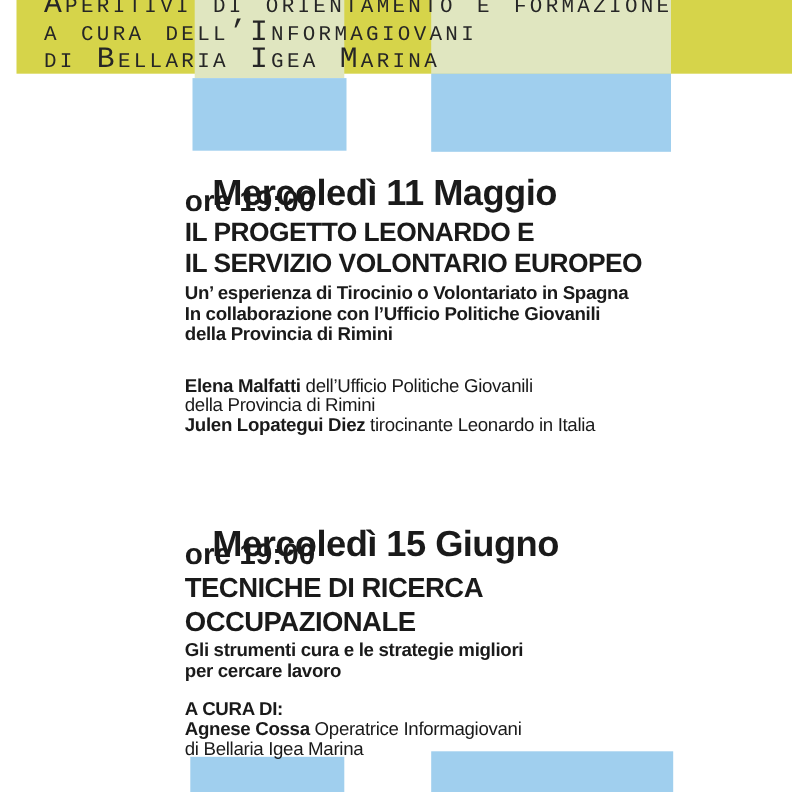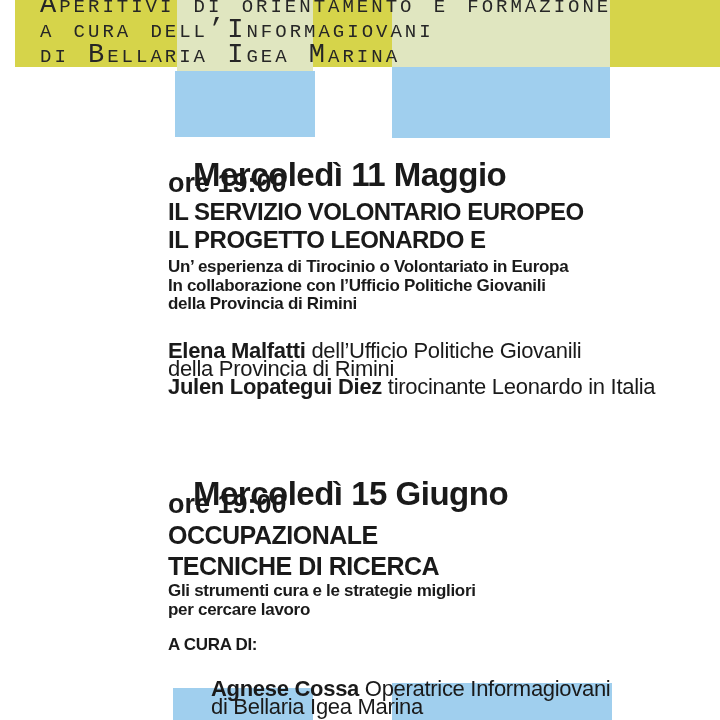--- a/index.html
+++ b/index.html
@@ -36,34 +36,34 @@
 
   .txt { position: absolute; left: 168px; white-space: nowrap; }
 
   .date  { font-size: 33px; font-weight: bold; letter-spacing: -0.5px; line-height: 1; margin-left: 25px; }
   .time  { font-size: 27px; font-weight: bold; line-height: 1; }
   .etitle { font-size: 24px; font-weight: bold; letter-spacing: -0.5px; }
   .etitle1 { top: 198px; line-height: 28px; }
   .etitle2 { top: 520px; line-height: 31px; font-size: 25px; }
   .desc  { font-size: 17px; font-weight: bold; line-height: 18.5px; letter-spacing: -0.3px; }
   .shead { font-size: 17px; font-weight: bold; line-height: 18px; letter-spacing: -0.3px; }
-  .slines { font-size: 22px; line-height: 18px; letter-spacing: -0.3px; }
+  .slines { font-size: 17px; line-height: 18px; letter-spacing: -0.3px; }
   .slines b { font-weight: bold; }
 
   .d1 { top: 136px; }
   .t1 { top: 170px; }
   .de1 { top: 258px; }
   .sh1 { top: 324px; }
   .sl1 { top: 342px; }
 
   .d2 { top: 455px; }
   .t2 { top: 491px; }
   .de2 { top: 582px; }
   .sh2 { top: 636px; }
-  .sl2 { top: 680px; margin-left: 43px; }
+  .sl2 { top: 654px; }
 </style>
 </head>
 <body>
 
 <div class="poster">
 
   <div class="tile band"></div>
   <div class="tile pale1"></div>
   <div class="tile pale2"></div>
   <div class="tile blue-tl"></div>
@@ -73,39 +73,39 @@
 
   <div class="banner-text">
     <div>Aperitivi di orientamento e formazione</div>
     <div>a cura dell’Informagiovani</div>
     <div>di Bellaria Igea Marina</div>
   </div>
 
   <h1 class="txt date d1">Mercoledì 11 Maggio</h1>
   <div class="txt time t1">ore 19:00</div>
   <div class="txt etitle etitle1">
+    <div>IL PROGETTO LEONARDO E</div>
     <div>IL SERVIZIO VOLONTARIO EUROPEO</div>
-    <div>IL PROGETTO LEONARDO E</div>
   </div>
   <div class="txt desc de1">
-    <div>Un’ esperienza di Tirocinio o Volontariato in Europa</div>
+    <div>Un’ esperienza di Tirocinio o Volontariato in Spagna</div>
     <div>In collaborazione con l’Ufficio Politiche Giovanili</div>
     <div>della Provincia di Rimini</div>
   </div>
   <div class="txt slines sl1">
     <div><b>Elena Malfatti</b> <span>dell’Ufficio Politiche Giovanili</span></div>
     <div><b></b> <span>della Provincia di Rimini</span></div>
     <div><b>Julen Lopategui Diez</b> <span>tirocinante Leonardo in Italia</span></div>
   </div>
 
   <h1 class="txt date d2">Mercoledì 15 Giugno</h1>
   <div class="txt time t2">ore 19:00</div>
   <div class="txt etitle etitle2">
+    <div>TECNICHE DI RICERCA</div>
     <div>OCCUPAZIONALE</div>
-    <div>TECNICHE DI RICERCA</div>
   </div>
   <div class="txt desc de2">
     <div>Gli strumenti cura e le strategie migliori</div>
     <div>per cercare lavoro</div>
   </div>
   <div class="txt shead sh2">A CURA DI:</div>
   <div class="txt slines sl2">
     <div><b>Agnese Cossa</b> <span>Operatrice Informagiovani</span></div>
     <div><b></b> <span>di Bellaria Igea Marina</span></div>
   </div>

